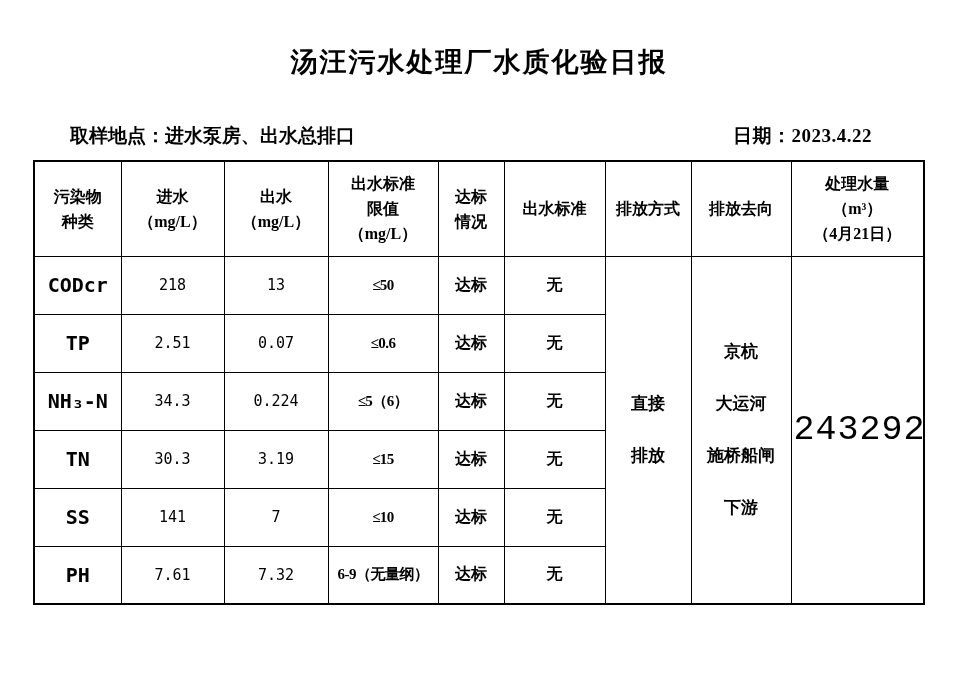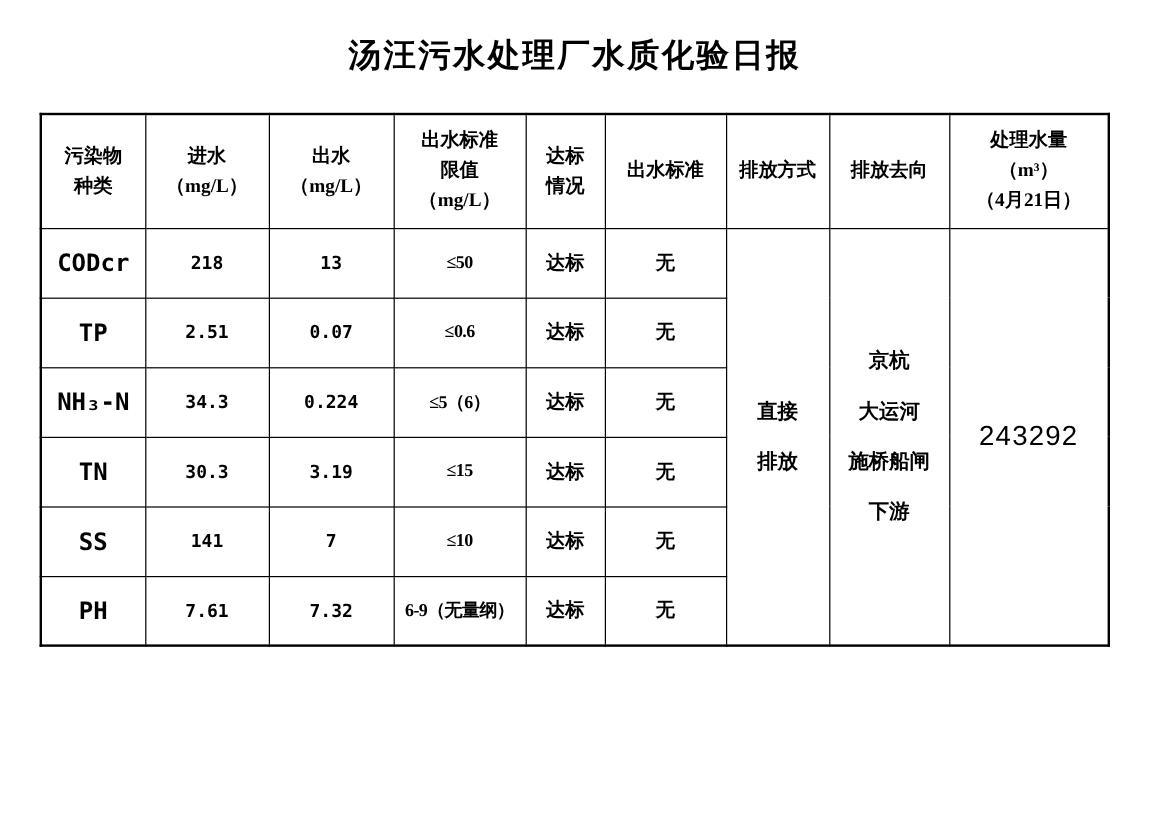--- a/index.html
+++ b/index.html
@@ -10,21 +10,21 @@
     color: #000000;
   }
   .page {
     position: relative;
     width: 958px;
     height: 678px;
     background: #ffffff;
     overflow: hidden;
   }
   .title {
-    margin: 0;
+    margin: 16px;
     padding-top: 28px;
     text-align: center;
     font-size: 27px;
     font-weight: 700;
     letter-spacing: 2px;
   }
   .meta-row {
     display: flex;
     justify-content: space-between;
     align-items: flex-end;
@@ -32,21 +32,21 @@
     font-size: 19px;
     font-weight: 700;
   }
   .meta-row .date {
     letter-spacing: 0.5px;
   }
   table.report {
     border-collapse: collapse;
     table-layout: fixed;
     width: 890px;
-    margin: 30px 0 0 33px;
+    margin: 11px 0 0 33px;
     border: 2px solid #000000;
     padding-left: 12px;
   }
   table.report th,
   table.report td {
     border: 1.5px solid #000000;
     text-align: center;
     vertical-align: middle;
     padding: 0 2px;
     overflow: hidden;
@@ -60,56 +60,60 @@
     white-space: pre-line;
   }
   td.pollutant {
     font-family: "DejaVu Sans Mono", monospace;
     font-size: 20px;
     font-weight: 700;
   }
   td.num {
     font-family: "DejaVu Sans Mono", monospace;
     font-size: 15px;
-    font-weight: 700;
+    font-weight: 400;
   }
   td.limit {
     font-size: 15px;
     font-weight: 700;
     letter-spacing: -0.5px;
   }
   td.cjk {
     font-size: 16px;
     font-weight: 700;
   }
   td.merged {
     font-size: 17px;
     font-weight: 700;
-    line-height: 42px;
+    line-height: 52px;
     white-space: pre-line;
   }
   td.volume {
-    font-family: Liberation Sans, sans-serif;
-    font-size: 23px;
+    font-family: Liberation Mono, monospace;
+    font-size: 35px;
     font-weight: 400;
     letter-spacing: 1px;
   }
   .footnote {
     margin: 30px 0 0 68px;
     font-size: 18px;
     font-weight: 700;
   }
 </style>
 </head>
 <body>
 
 <div class="page">
 
   <h1 class="title">汤汪污水处理厂水质化验日报</h1>
 
+  <div class="meta-row">
+    <span class="location">取样地点：进水泵房、出水总排口</span>
+    <span class="date">日期：2023.4.22</span>
+  </div>
 
   <table class="report">
     <colgroup>
       <col style="width:87px">
       <col style="width:103px">
       <col style="width:104px">
       <col style="width:110px">
       <col style="width:66px">
       <col style="width:101px">
       <col style="width:86px">

